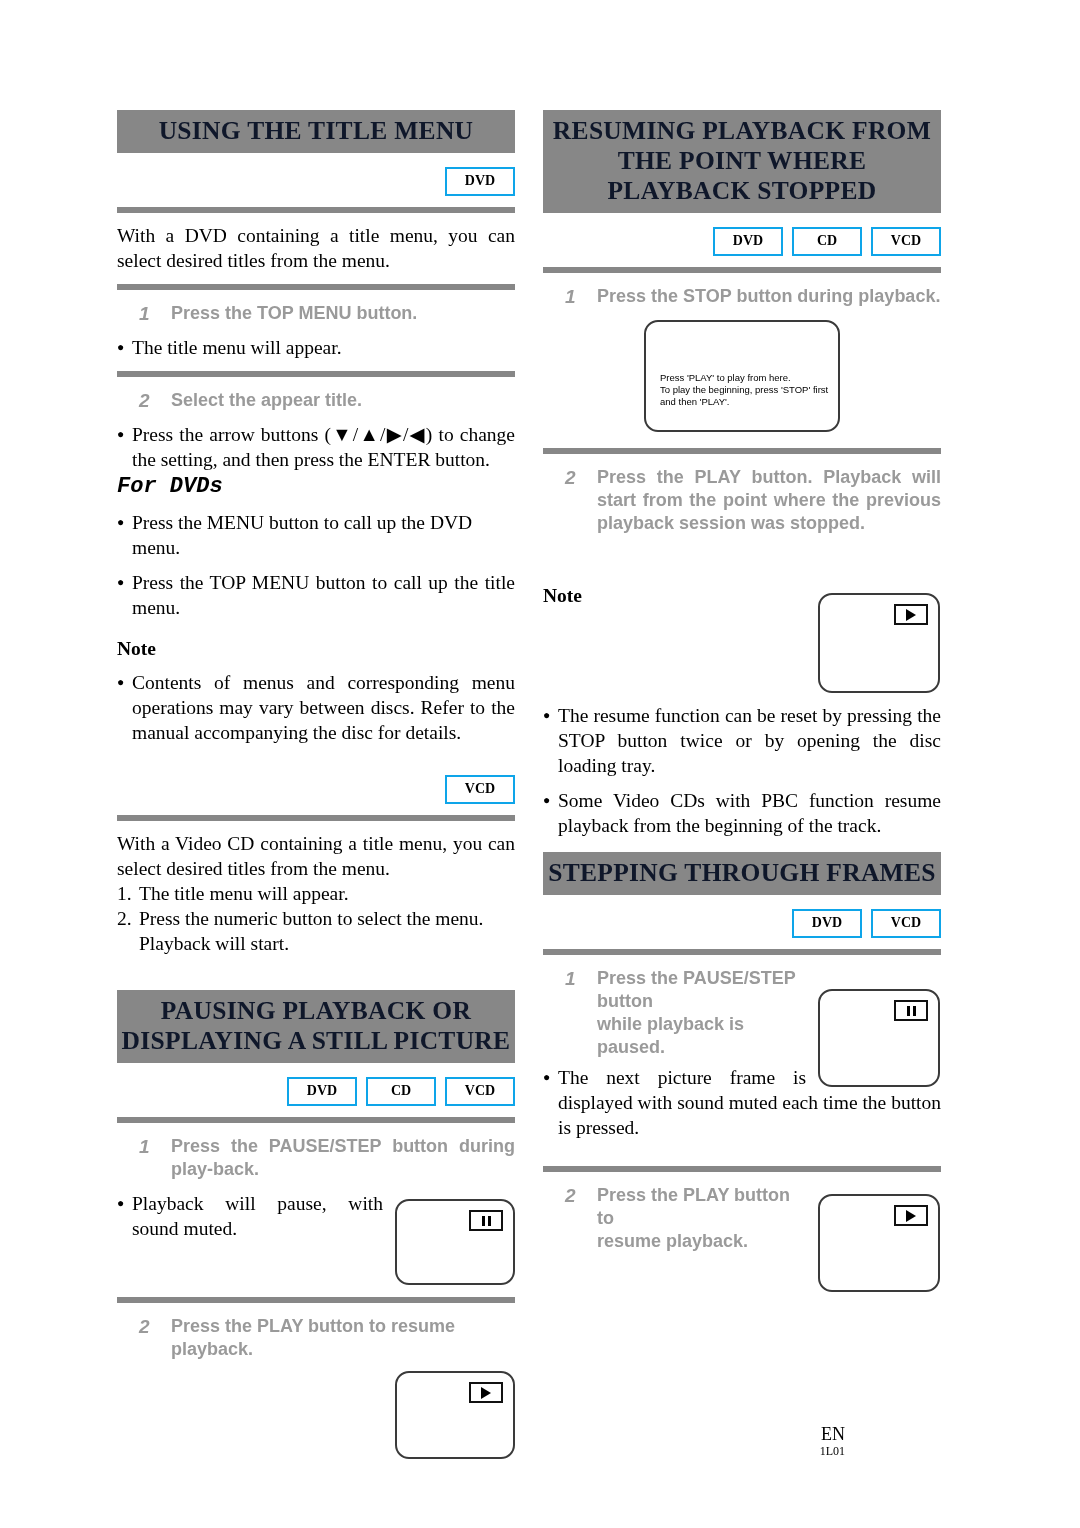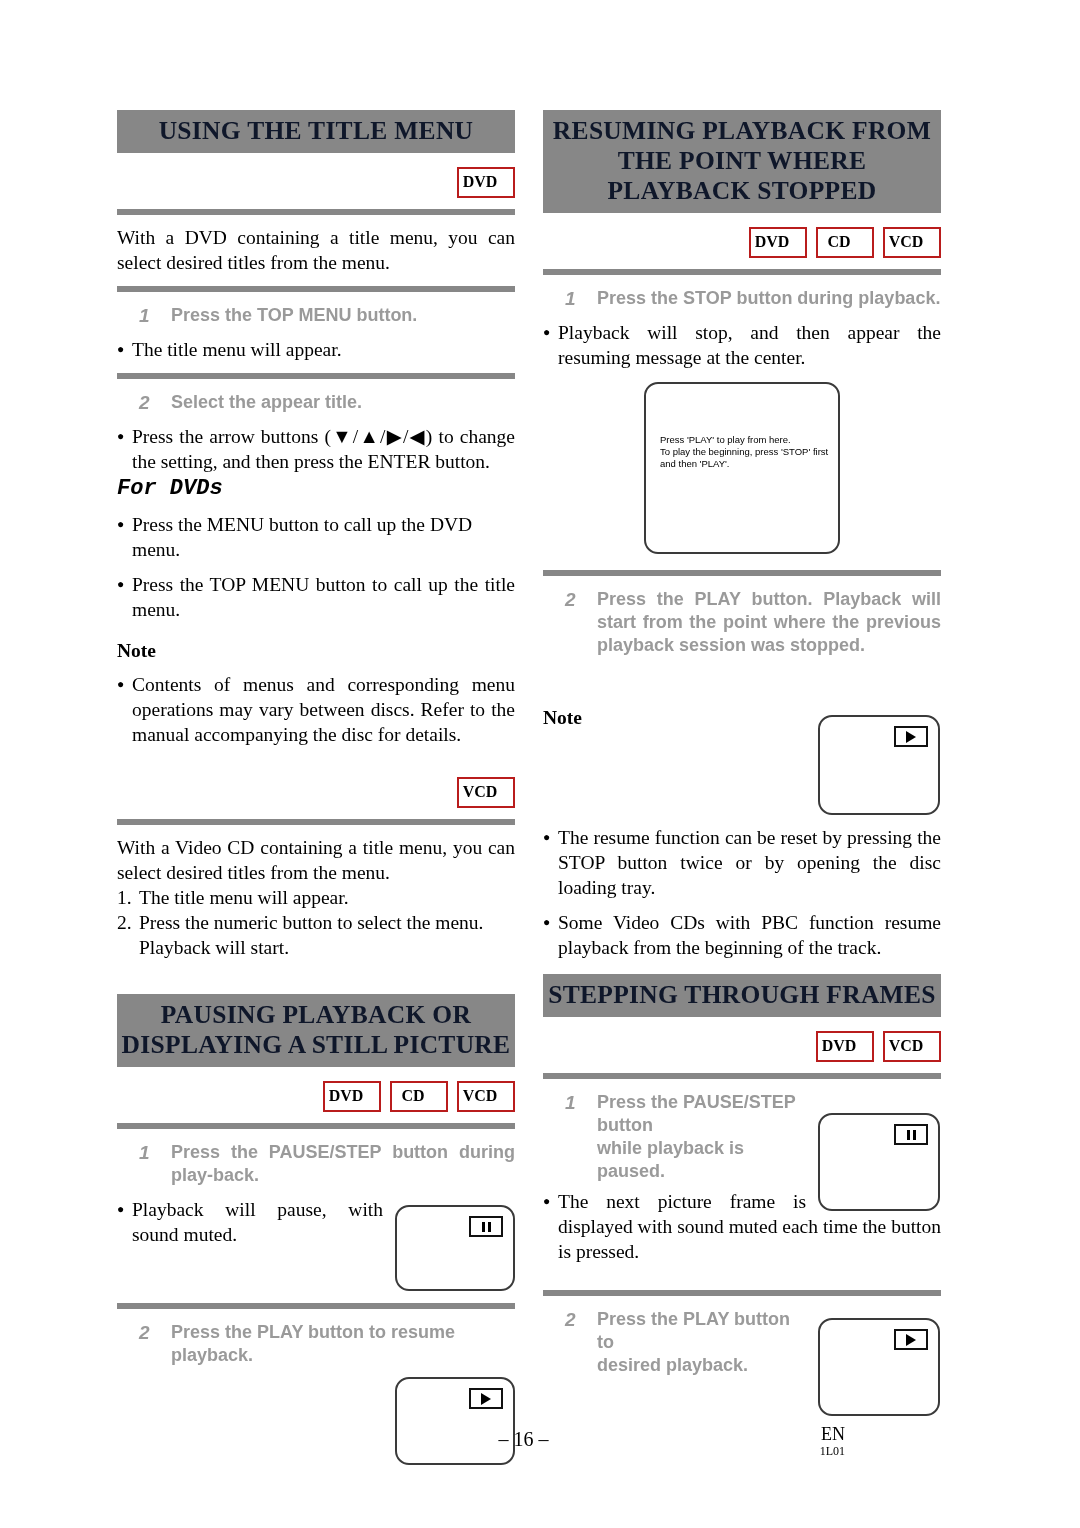--- a/index.html
+++ b/index.html
@@ -47,26 +47,26 @@
   .banner .bline { display: block; white-space: nowrap; }
 
   
   .badges {
     display: flex;
     justify-content: flex-end;
     gap: 9px;
     margin-top: 14px;
   }
   .badge {
-    border: 2px solid #b91c1c;
-    font-family: "Liberation Serif", serif;
-    font-weight: bold;
-    font-size: 16px;
+    border: 2px solid #0ea5e9;
+    font-family: "Liberation Serif", serif;
+    font-weight: bold;
+    font-size: 14px;
     line-height: 1;
-    padding: 5px 12px 6px 0;
+    padding: 5px 12px 6px 12px;
     text-align: center;
     min-width: 42px;
     background: #fff;
     color: #000;
   }
 
   
   .rule {
     height: 6px;
     background: #878787;
@@ -354,24 +354,23 @@
       <div class="badge">CD</div>
       <div class="badge">VCD</div>
     </div>
 
     <div class="rule"></div>
 
     <div class="step">
       <div class="snum">1</div>
       <div class="stxt nojust">Press the STOP button during playback.</div>
     </div>
-    <div class="bullet">Playback will stop, and then appear the resuming message at the center.</div>
 
     <div style="display:flex;justify-content:center;margin-top:12px;">
-      <div class="tv" style="width:196px;height:172px;">
+      <div class="tv" style="width:196px;height:112px;">
         <div class="tv-msg">
           <div>Press 'PLAY' to play from here.</div>
           <div>To play the beginning, press 'STOP' first</div>
           <div>and then 'PLAY'.</div>
         </div>
       </div>
     </div>
 
     <div class="rule" style="margin-top:16px"></div>
 
@@ -432,27 +431,26 @@
       <div class="tv floatbox" style="width:122px;height:98px;margin-top:10px;margin-right:1px;">
         <div class="tv-icon">
           <span class="ico-play"></span>
         </div>
       </div>
 
       <div class="step">
         <div class="snum">2</div>
         <div class="stxt nojust">
           <span>Press the PLAY button to</span><br>
-          <span>desired playback.</span>
+          <span>resume playback.</span>
         </div>
       </div>
     </div>
     <div class="clear"></div>
 
   </div>
 
-  <div class="footer-page">– 16 –</div>
   <div class="footer-right">
     <div class="en">EN</div>
     <div class="code">1L01</div>
   </div>
 
 </div>
 
 </body></html>

